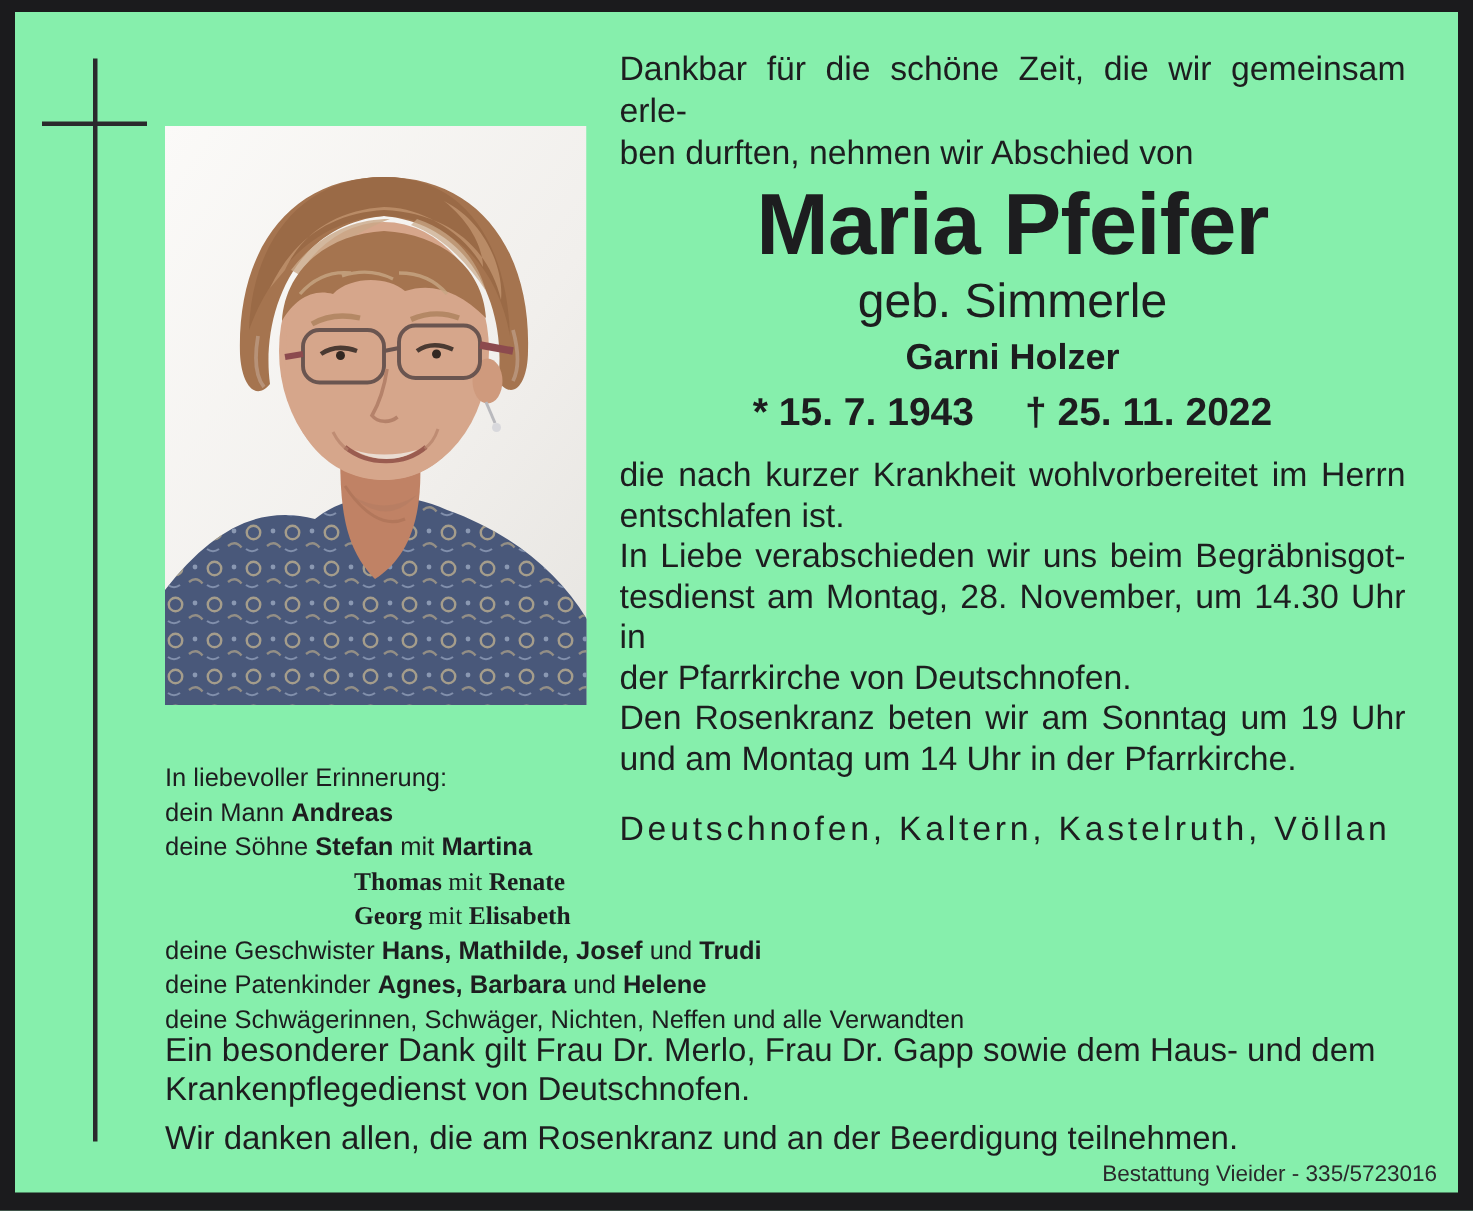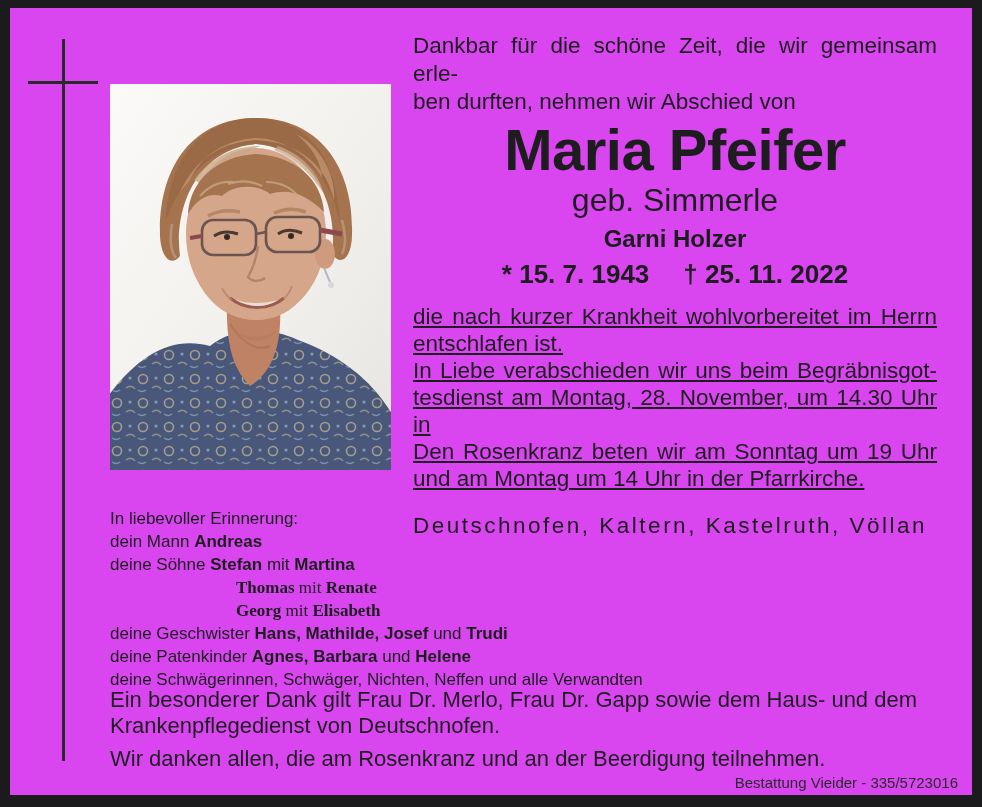--- a/index.html
+++ b/index.html
@@ -7,39 +7,39 @@
   .frame{
     position:relative;
     width:982px;height:807px;
     margin:0 auto;
     background:#1b1b1d;
     font-family:"Liberation Sans","DejaVu Sans",sans-serif;
     color:#1d1d1f;
   }
   .sheet{
     position:absolute;left:10px;top:8px;width:962px;height:787px;
-    background:#d946ef;overflow:hidden;
+    background:#86efac;overflow:hidden;
   }
   
   .cross-v{position:absolute;left:52px;top:31px;width:3px;height:722px;background:#2a2a2c;}
   .cross-h{position:absolute;left:18px;top:73px;width:70px;height:3px;background:#2a2a2c;}
 
   .photo{position:absolute;left:100px;top:76px;width:281px;height:386px;}
   .photo svg{display:block;width:100%;height:100%;}
 
   .right-col{position:absolute;left:403px;top:24px;width:524px;}
   .intro{font-size:22.5px;line-height:28px;}
   .jl{text-align:justify;text-align-last:justify;}
   .name-block{text-align:center;margin-top:5px;}
   .deceased-name{font-size:58px;font-weight:bold;letter-spacing:-0.5px;line-height:58px;}
   .maiden-name{font-size:32px;font-weight:normal;margin-top:4px;line-height:34px;}
   .residence{font-size:24px;font-weight:bold;margin-top:9px;line-height:26px;}
   .dates{font-size:26px;font-weight:bold;margin-top:8px;line-height:28px;}
   .dates .death-date{margin-left:34px;}
-  .announcement{margin-top:15px;font-size:22.5px;line-height:27px;text-decoration:underline;}
+  .announcement{margin-top:15px;font-size:22.5px;line-height:27px;}
   .places{margin-top:21px;font-size:22.5px;letter-spacing:2.5px;white-space:nowrap;}
 
   .family{position:absolute;left:100px;top:499px;width:840px;font-size:17px;line-height:23px;}
   .family .b{font-weight:bold;}
   .family .indent{padding-left:126px;font-family:Liberation Serif, serif;}
 
   .thanks{position:absolute;left:100px;top:679px;width:848px;font-size:22px;line-height:26px;}
   .thanks .gap{margin-top:7px;}
 
   .credit{
@@ -133,20 +133,21 @@
         <div class="maiden-name">geb. Simmerle</div>
         <div class="residence">Garni Holzer</div>
         <div class="dates"><span class="birth-date">* 15. 7. 1943</span><span class="death-date">† 25. 11. 2022</span></div>
       </div>
 
       <div class="announcement">
         <div class="jl">die nach kurzer Krankheit wohlvorbereitet im Herrn</div>
         <div>entschlafen ist.</div>
         <div class="jl">In Liebe verabschieden wir uns beim Begräbnisgot-</div>
         <div class="jl">tesdienst am Montag, 28. November, um 14.30 Uhr in</div>
+        <div>der Pfarrkirche von Deutschnofen.</div>
         <div class="jl">Den Rosenkranz beten wir am Sonntag um 19 Uhr</div>
         <div>und am Montag um 14 Uhr in der Pfarrkirche.</div>
       </div>
 
       <div class="places">Deutschnofen, Kaltern, Kastelruth, Völlan</div>
     </div>
 
     <div class="family">
       <div>In liebevoller Erinnerung:</div>
       <div><span>dein Mann </span><span class="b">Andreas</span></div>

